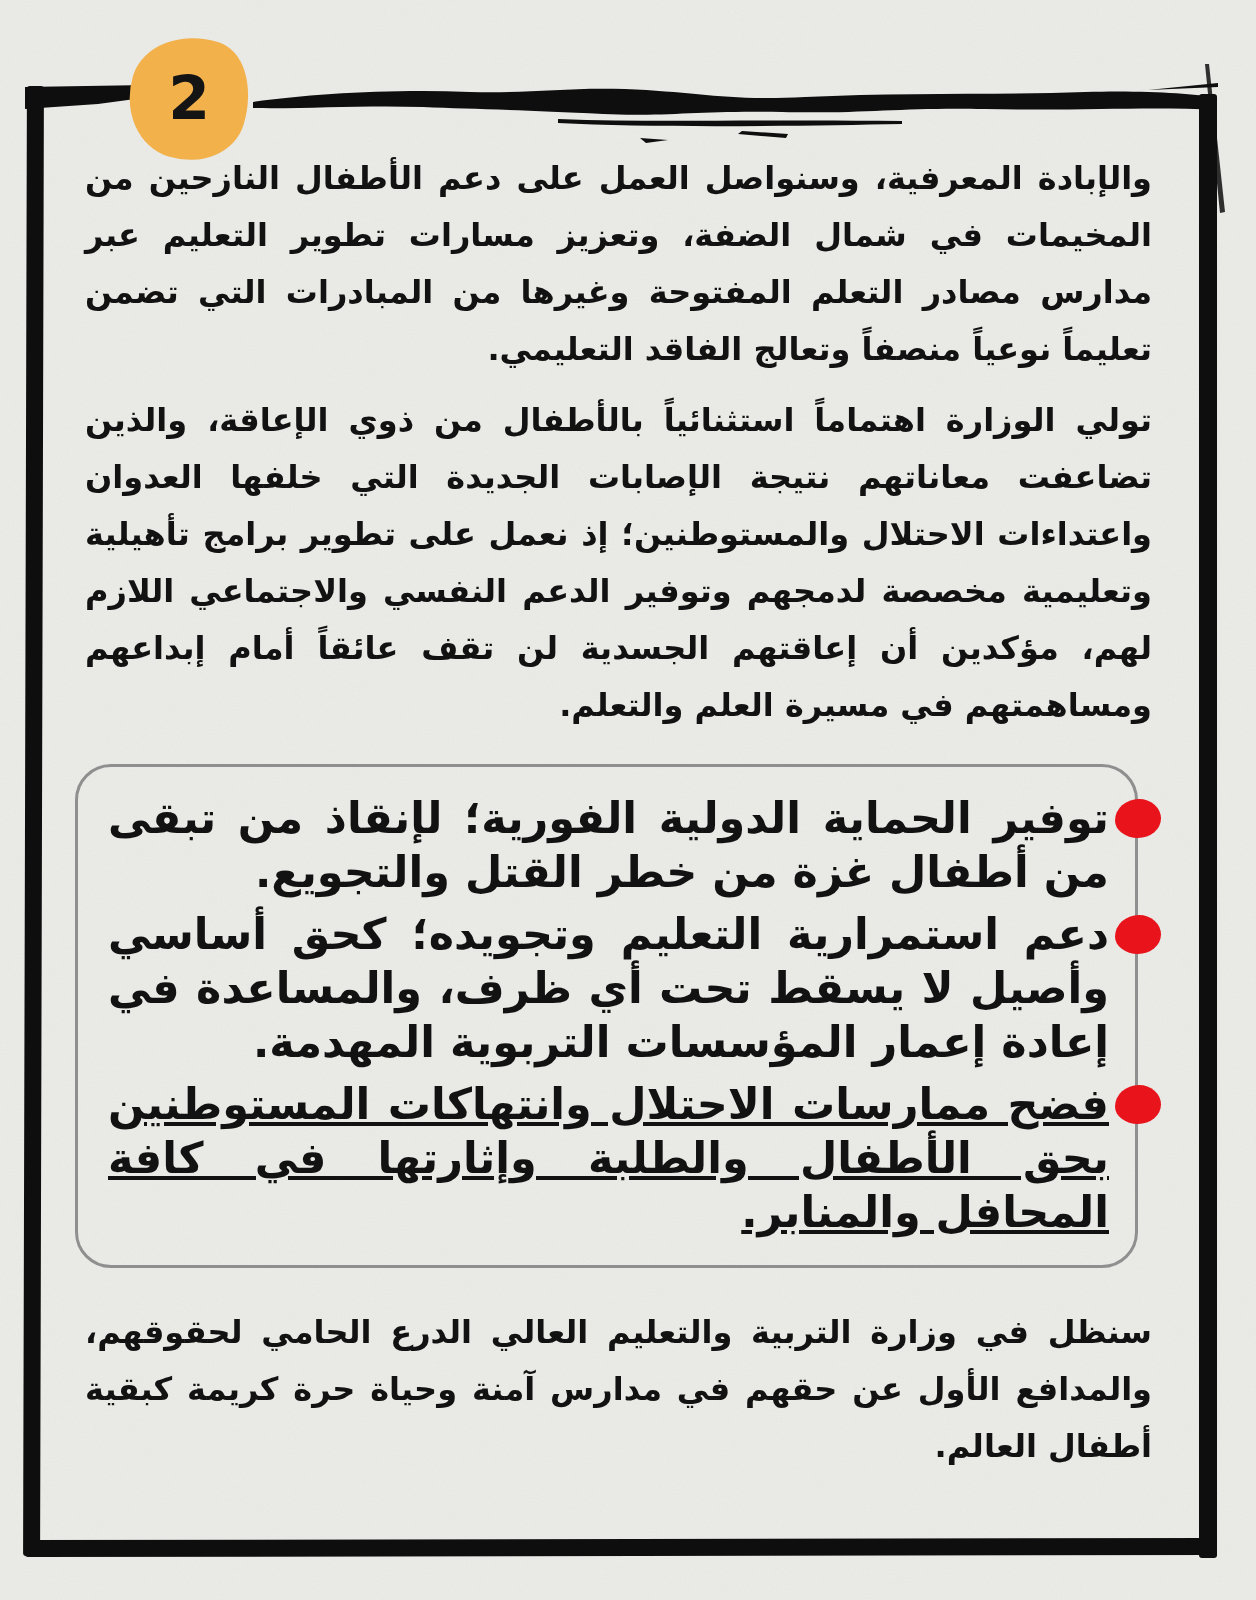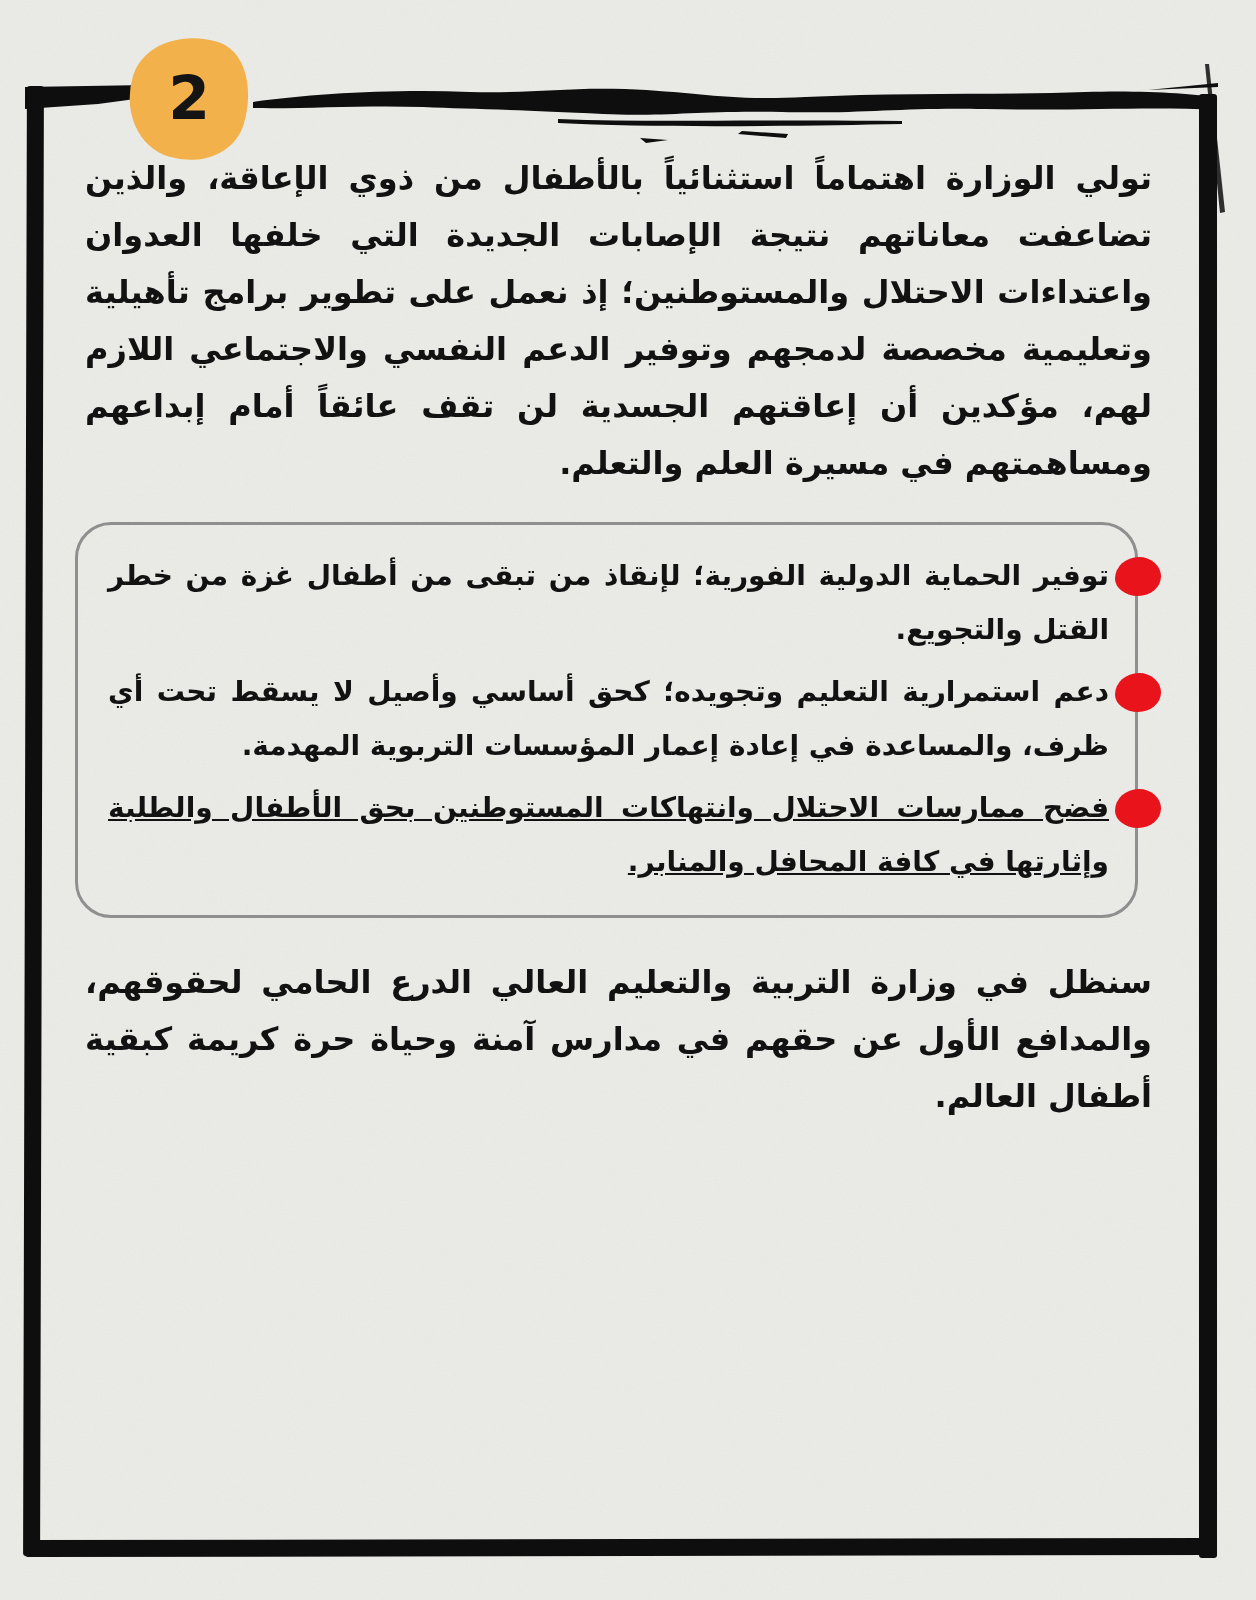--- a/index.html
+++ b/index.html
@@ -40,21 +40,21 @@
   }
   
   .demands-box{
     border:3px solid #8f8f8f;border-radius:36px;
     margin:30px 14px 36px -10px;
     padding:24px 26px 26px 30px;
   }
   .demands-list{list-style:none;margin:0;padding:0;}
   .demand-item{
     position:relative;margin:0 0 8px 0;
-    font-size:28px;font-weight:800;line-height:54px;
+    font-size:43px;font-weight:800;line-height:54px;
     text-align:justify;text-justify:inter-word;letter-spacing:-.3px;
   }
   .demand-item:last-child{margin-bottom:0;text-decoration:underline;}
   .bullet-dot{
     position:absolute;right:-52px;top:8px;width:46px;height:39px;
     background:#e8131b;border-radius:52% 48% 50% 50% / 55% 50% 50% 45%;
   }
 </style>
 </head>
 <body>
@@ -99,20 +99,21 @@
     <path fill="#0e0e0e" d="M1148 90 L1218 83 L1218 87 Z"></path>
     <path fill="#0e0e0e" d="M1205 64 L1209 64 L1225 212 L1220 213 Z" opacity="0.85"></path>
   </svg>
 
   <div class="badge">
     <span class="num">2</span>
   </div>
 
   <div class="content">
 
+    <p>والإبادة المعرفية، وسنواصل العمل على دعم الأطفال النازحين من المخيمات في شمال الضفة، وتعزيز مسارات تطوير التعليم عبر مدارس مصادر التعلم المفتوحة وغيرها من المبادرات التي تضمن تعليماً نوعياً منصفاً وتعالج الفاقد التعليمي.</p>
     <p>تولي الوزارة اهتماماً استثنائياً بالأطفال من ذوي الإعاقة، والذين تضاعفت معاناتهم نتيجة الإصابات الجديدة التي خلفها العدوان واعتداءات الاحتلال والمستوطنين؛ إذ نعمل على تطوير برامج تأهيلية وتعليمية مخصصة لدمجهم وتوفير الدعم النفسي والاجتماعي اللازم لهم، مؤكدين أن إعاقتهم الجسدية لن تقف عائقاً أمام إبداعهم ومساهمتهم في مسيرة العلم والتعلم.</p>
 
     <div class="demands-box">
       <ul class="demands-list">
         <li class="demand-item">
           <span class="bullet-dot"></span>
           <span>توفير الحماية الدولية الفورية؛ لإنقاذ من تبقى من أطفال غزة من خطر القتل والتجويع.</span>
         </li>
         <li class="demand-item">
           <span class="bullet-dot"></span>

